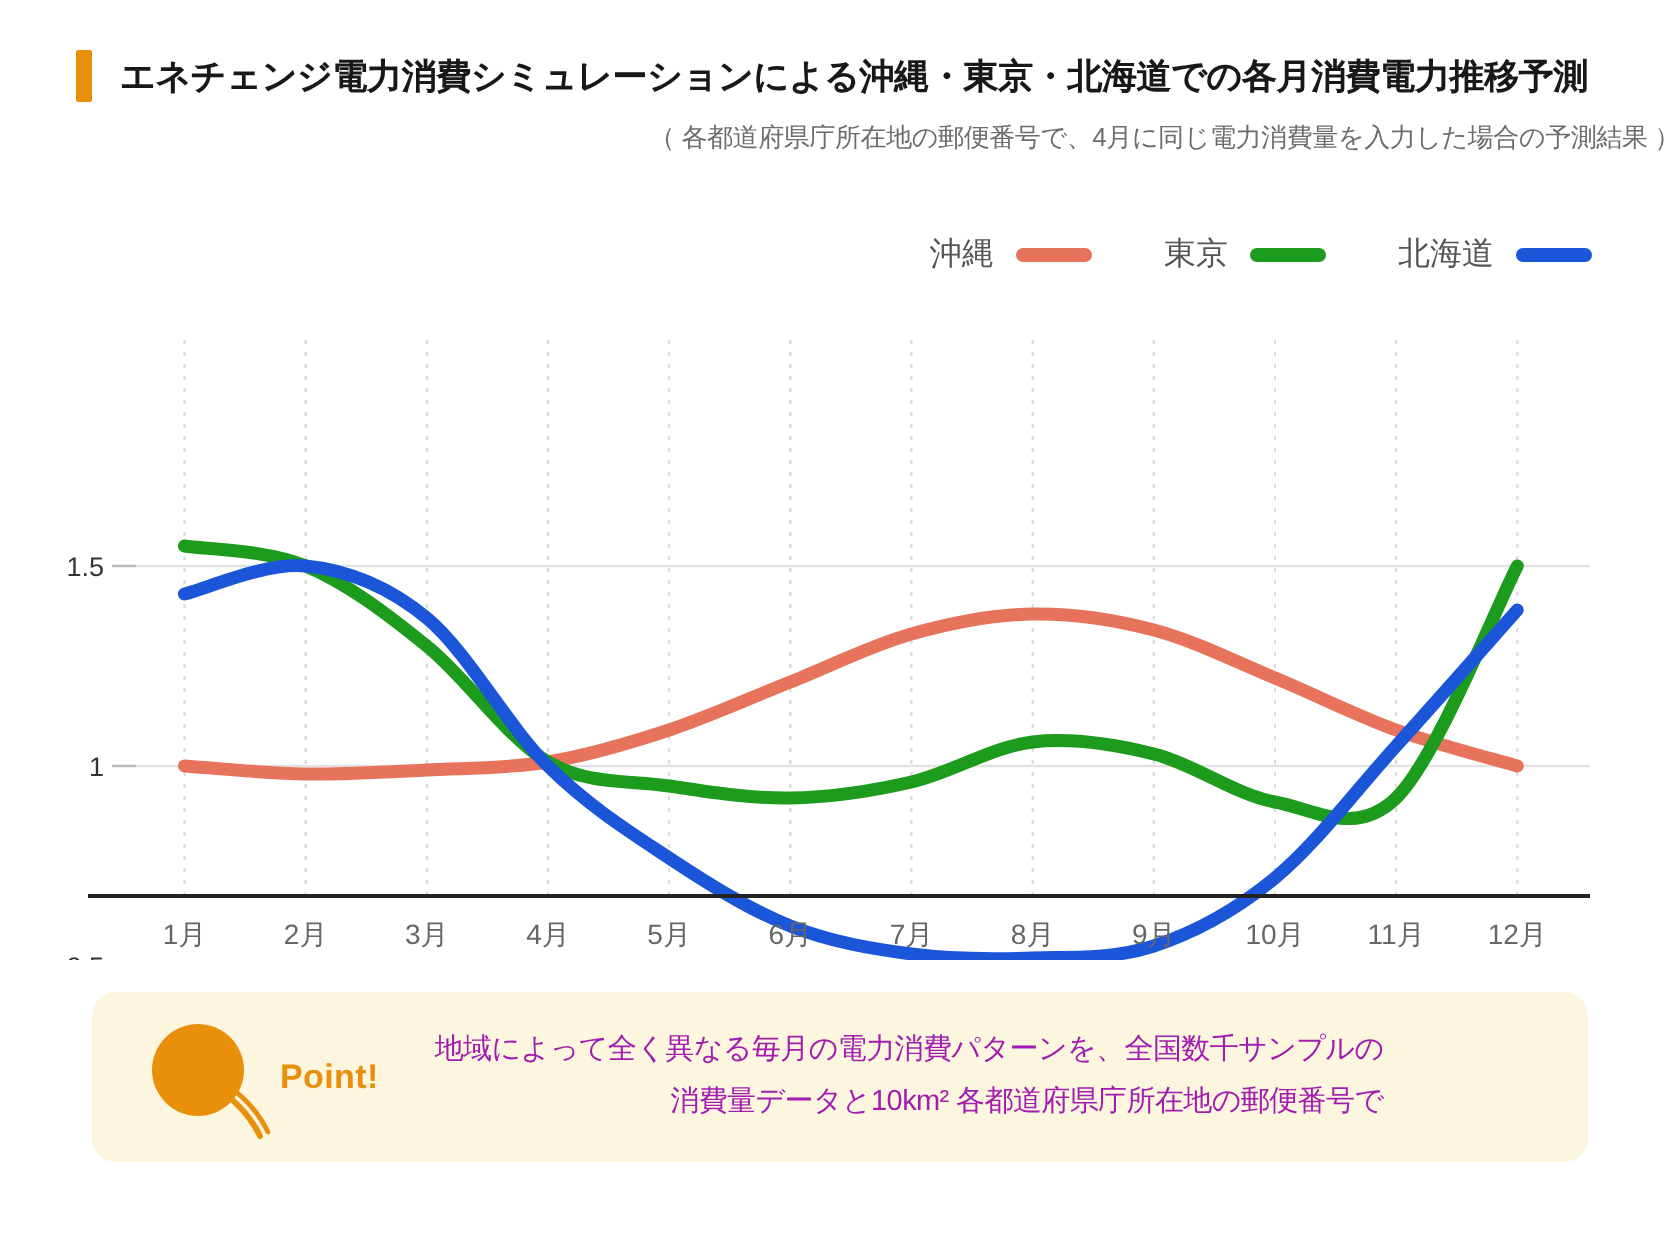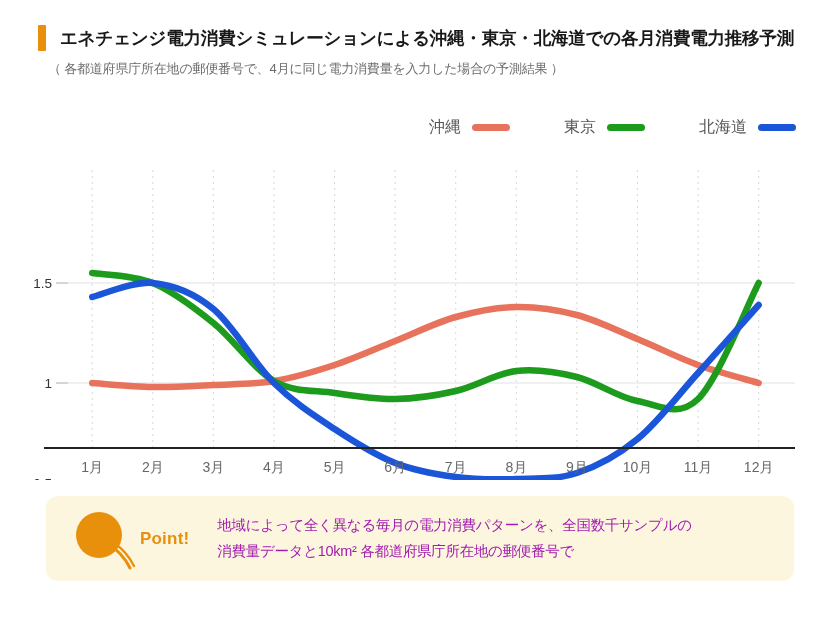--- a/index.html
+++ b/index.html
@@ -18,49 +18,49 @@
   .title-text {
     margin-left: 14px;
     font-size: 17.5px;
     font-weight: bold;
     color: #181818;
     letter-spacing: -0.2px;
     white-space: nowrap;
   }
   .subtitle {
     margin-top: 9px;
-    text-align: left;
+    text-align: right;
     font-size: 13px;
     color: #6d6d6d;
     padding-left: 48px;
     letter-spacing: -0.2px;
   }
 
   
   .legend {
     position: absolute; right: 44px; top: 117px;
-    display: flex; align-items: center; gap: 54px;
+    display: flex; align-items: center; gap: 36px;
   }
   .legend-item { display: flex; align-items: center; gap: 11px; }
   .legend-label { font-size: 16px; color: #555; letter-spacing: 0px; }
   .legend-swatch { width: 38px; height: 7px; border-radius: 4px; display: block; }
 
   
   .chart-wrap { position: absolute; left: 0; top: 150px; width: 840px; height: 330px; }
   .chart-svg { display: block; }
   .ylabel { font-size: 13.5px; fill: #333; font-family: "Liberation Sans", sans-serif; }
   .xlabel { font-size: 14px; fill: #666; font-family: "Liberation Sans", sans-serif; }
 
   
   .point-box {
     position: absolute; left: 46px; top: 496px;
     width: 748px; height: 85px;
     background: #FDF6DE;
     border-radius: 12px;
-    display: flex; align-items: center;
+    display: flex; align-items: center; text-align: right;
   }
   .point-icon-wrap { position: relative; width: 92px; height: 66px; flex: 0 0 auto; margin-left: 16px; }
   .point-circle {
     position: absolute; left: 14px; top: 6px;
     width: 46px; height: 46px; border-radius: 50%;
     background: #E8900C;
   }
   .point-swoosh { position: absolute; left: 44px; top: 36px; }
   .point-word {
     font-size: 17px; font-weight: bold; color: #E8900C;

